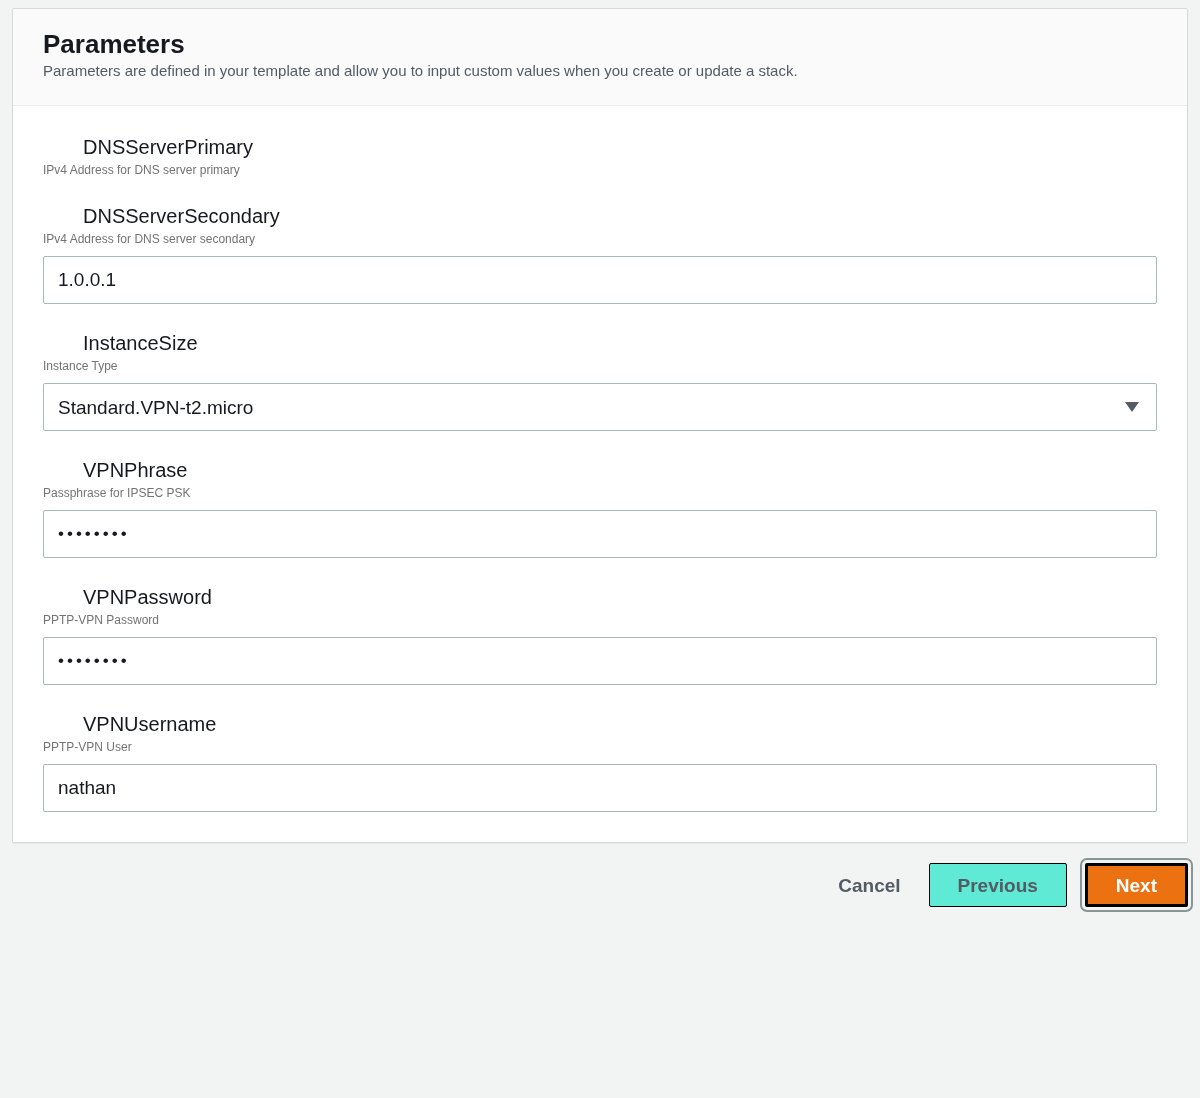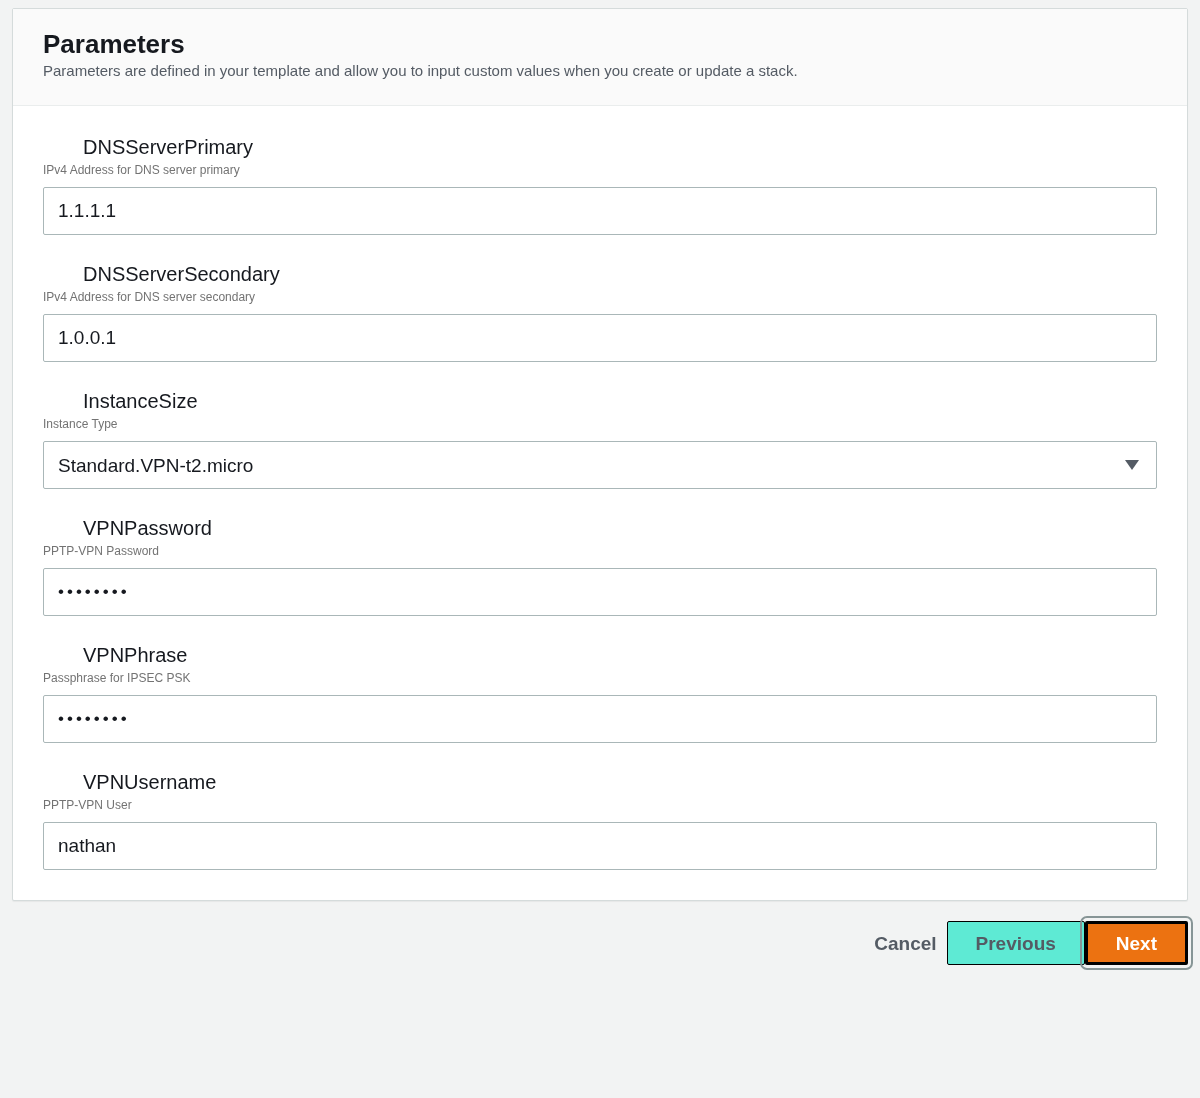--- a/index.html
+++ b/index.html
@@ -93,20 +93,21 @@
       right: 18px;
       top: 50%;
       transform: translateY(-50%);
       pointer-events: none;
       color: #545b64;
     }
     .footer {
       display: flex;
       justify-content: flex-end;
       align-items: center;
+      gap: 18px;
       padding: 0 12px 18px 12px;
     }
     .btn {
       height: 44px;
       padding: 0 28px;
       font-size: 19px;
       font-weight: 700;
       border-radius: 2px;
       cursor: pointer;
       display: inline-flex;
@@ -144,21 +145,20 @@
   <div class="panel-header">
     <h2 class="panel-title">Parameters</h2>
     <p class="panel-subtitle">Parameters are defined in your template and allow you to input custom values when you create or update a stack.</p>
   </div>
 
   <div class="panel-body">
 
     <div class="form-group">
       <label class="field-label">DNSServerPrimary</label>
       <span class="field-hint">IPv4 Address for DNS server primary</span>
-      <input type="text" class="text-input" value="1.1.1.1" style="">
     </div>
 
     <div class="form-group">
       <label class="field-label">DNSServerSecondary</label>
       <span class="field-hint">IPv4 Address for DNS server secondary</span>
       <input type="text" class="text-input" value="1.0.0.1" style="">
     </div>
 
     <div class="form-group">
       <label class="field-label">InstanceSize</label>
@@ -169,28 +169,28 @@
         </select>
         <span class="select-caret">
           <svg width="14" height="10" viewBox="0 0 14 10">
               <polygon points="0,0 14,0 7,10" fill="#545b64"></polygon>
             </svg>
         </span>
       </div>
     </div>
 
     <div class="form-group">
+      <label class="field-label">VPNPhrase</label>
+      <span class="field-hint">Passphrase for IPSEC PSK</span>
+      <input type="password" class="text-input" value="••••••••" style="">
+    </div>
+
+    <div class="form-group">
       <label class="field-label">VPNPassword</label>
       <span class="field-hint">PPTP-VPN Password</span>
-      <input type="password" class="text-input" value="••••••••" style="">
-    </div>
-
-    <div class="form-group">
-      <label class="field-label">VPNPhrase</label>
-      <span class="field-hint">Passphrase for IPSEC PSK</span>
       <input type="password" class="text-input" value="••••••••" style="">
     </div>
 
     <div class="form-group">
       <label class="field-label">VPNUsername</label>
       <span class="field-hint">PPTP-VPN User</span>
       <input type="text" class="text-input" value="nathan" style="">
     </div>
 
   </div>

